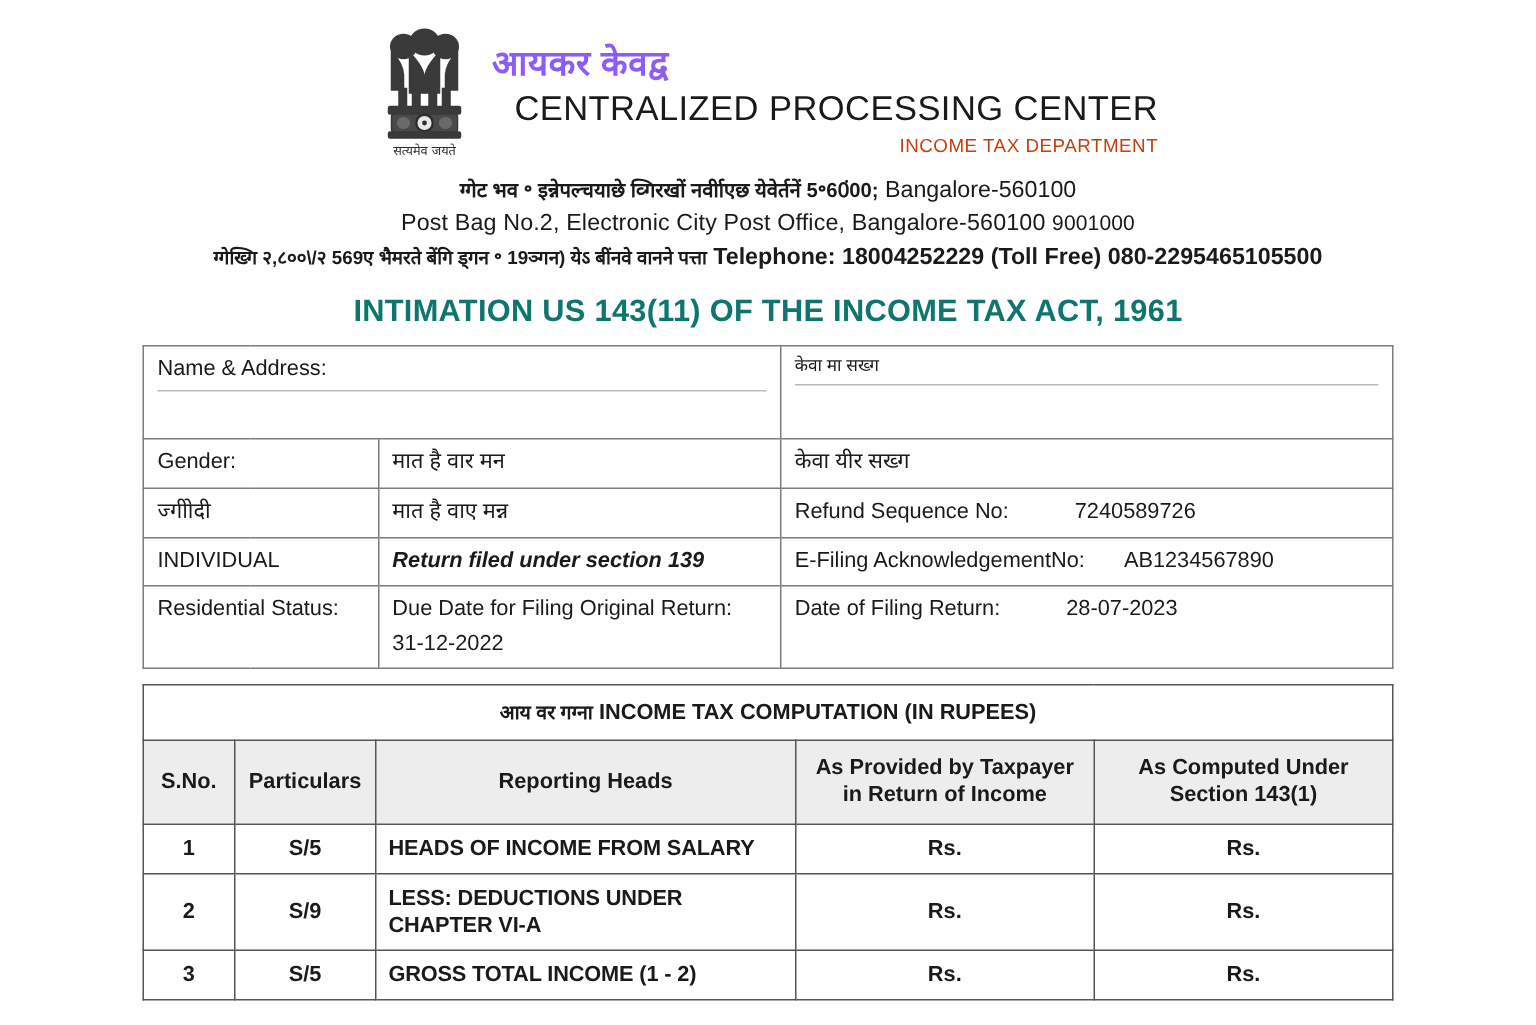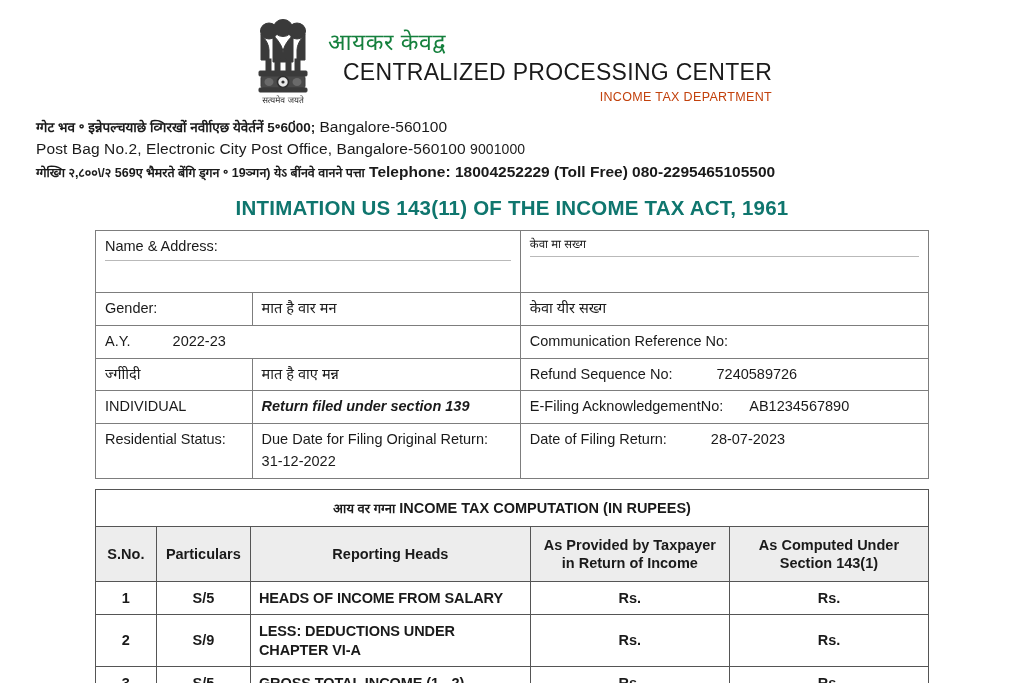--- a/index.html
+++ b/index.html
@@ -25,46 +25,46 @@
   }
   .emblem {
     width: 62px; height: 92px;
     flex: 0 0 62px;
     position: relative;
   }
   .emblem svg { display: block; }
   .header-text { padding-top: 12px; }
   .org-hindi {
     font-size: 23px;
-    font-weight: 400;
+    font-weight: 700;
     letter-spacing: .5px;
     line-height: 1.1;
     margin-bottom: 4px;
-    color: #15803d;
+    color: #8b5cf6;
   }
   .org-en {
     font-size: 23px;
     letter-spacing: .3px;
     line-height: 1.15;
     color: #1a1a1a;
     margin-left: 15px;
   }
   .org-dept {
     font-size: 12.5px;
     letter-spacing: .35px;
     margin-top: 4px;
     color: #c2410c;
     text-align: right;
   }
 
   
   .addr {
+    text-align: center;
     line-height: 1.45;
     margin-top: 6px;
-    padding-left: 36px;
   }
   .addr-line {
     font-size: 15.5px;
     white-space: nowrap;
   }
   .addr-line .deva {
     font-size: 13.5px;
     font-weight: 600;
   }
   .addr-line.l1 { font-size: 15.5px; }
@@ -225,30 +225,20 @@
           <span class="cell-underline deva deva-sm">केवा मा सख्ग</span>
         </td>
       </tr>
 
       <tr>
         <td colspan="2">Gender:</td>
         <td class="deva deva-sm">मात है वार मन</td>
         <td colspan="2" class="deva deva-sm">केवा यीर सख्ग</td>
       </tr>
 
-      <tr>
-        <td colspan="3">
-          <span>A.Y.</span>
-          <span class="val">2022-23</span>
-        </td>
-        <td colspan="2">
-          <span>Communication Reference No:</span>
-          <span class="val-n"></span>
-        </td>
-      </tr>
 
       <tr>
         <td colspan="2" class="deva deva-sm">ज्गीाेदी</td>
         <td class="deva deva-sm">मात है वाए मन्न</td>
         <td colspan="2">
           <span>Refund Sequence No:</span>
           <span class="val-n">7240589726</span>
         </td>
       </tr>
 

